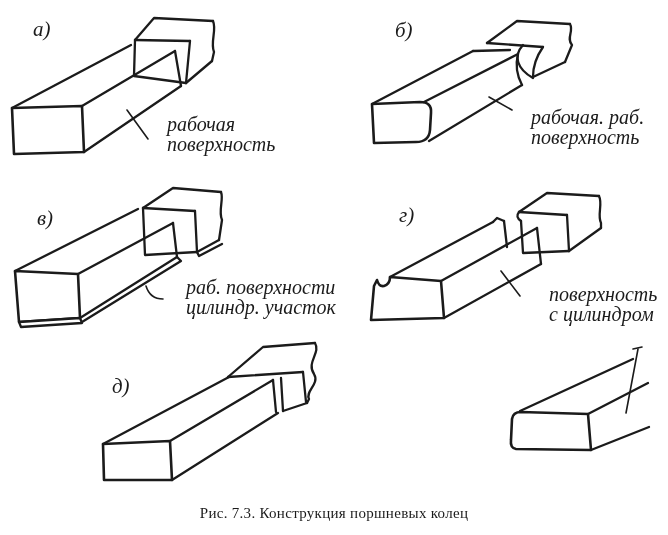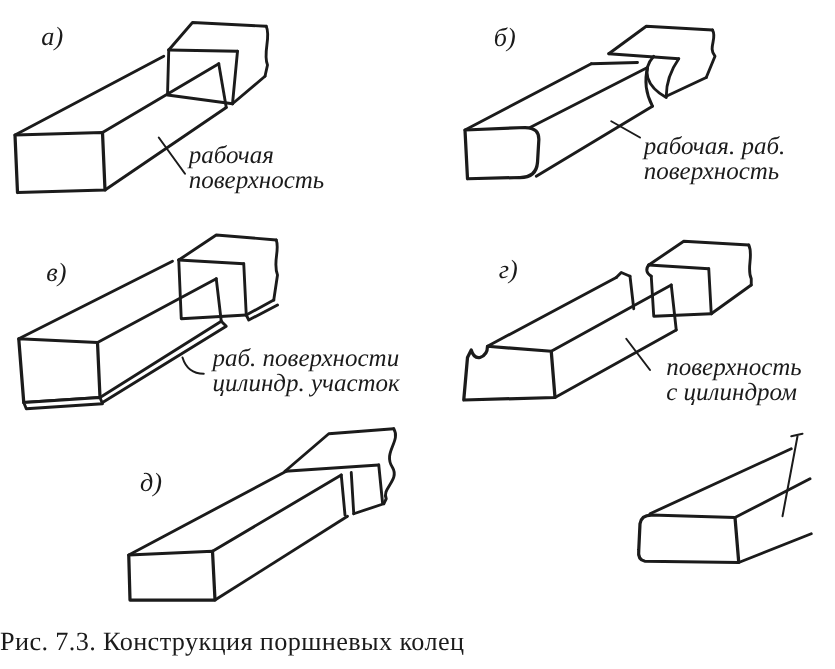--- a/index.html
+++ b/index.html
@@ -7,22 +7,22 @@
     position:relative;width:668px;height:535px;background:#ffffff;
     font-family:"Liberation Serif","DejaVu Serif",serif;overflow:hidden;
   }
   .stage svg{position:absolute;left:0;top:0;}
   svg path{fill:none;stroke:#1b1b1b;stroke-width:2.3;stroke-linecap:round;stroke-linejoin:round;}
   svg path.bold{stroke-width:2.6;}
   svg path.thin{stroke-width:1.6;}
   svg path.whitefill{fill:#ffffff;}
   
   .lt{position:absolute;font-style:italic;font-size:21px;line-height:21px;color:#1b1b1b;white-space:nowrap;}
-  .lbl{position:absolute;font-style:italic;font-size:20px;line-height:20px;color:#1b1b1b;white-space:nowrap;}
-  .caption{position:absolute;left:0;right:0;text-align:left;font-size:21px;line-height:24px;
+  .lbl{position:absolute;font-style:italic;font-size:20px;line-height:20px;color:#1b1b1b;white-space:nowrap;margin-left:16px;}
+  .caption{position:absolute;left:0;right:0;text-align:center;font-size:15px;line-height:24px;
            letter-spacing:.3px;color:#1b1b1b;white-space:nowrap;}
 </style>
 </head>
 <body>
 
 <div class="stage">
 
   <svg width="668" height="535" viewBox="0 0 668 535">
     <defs>
       <pattern id="hatch" patternUnits="userSpaceOnUse" width="7" height="7">

